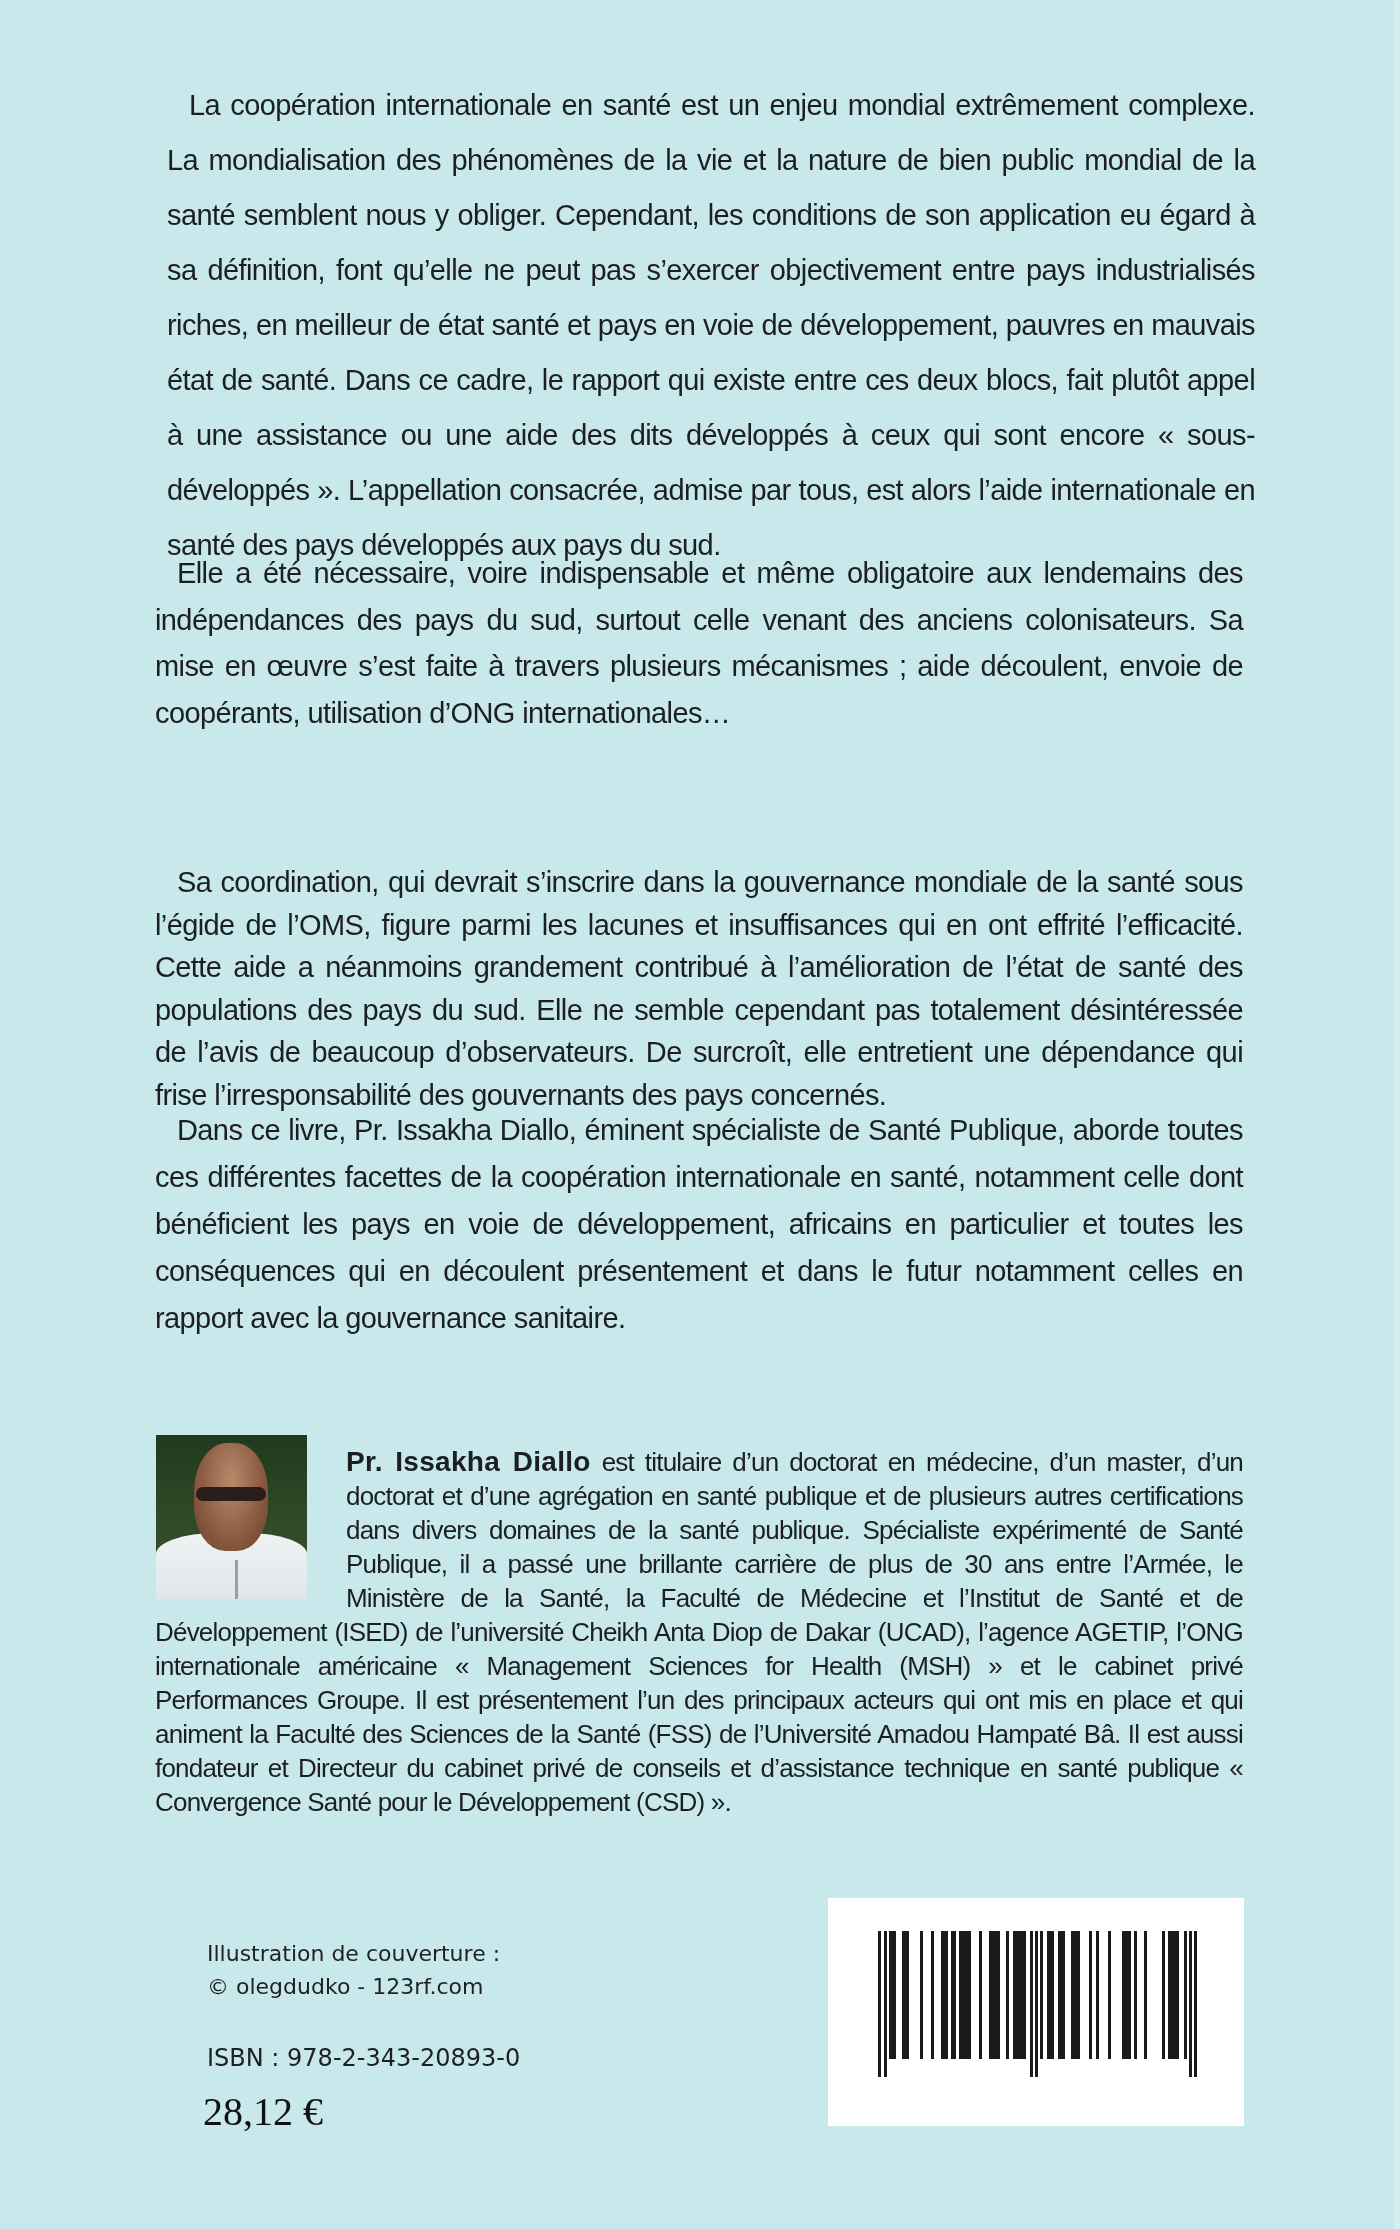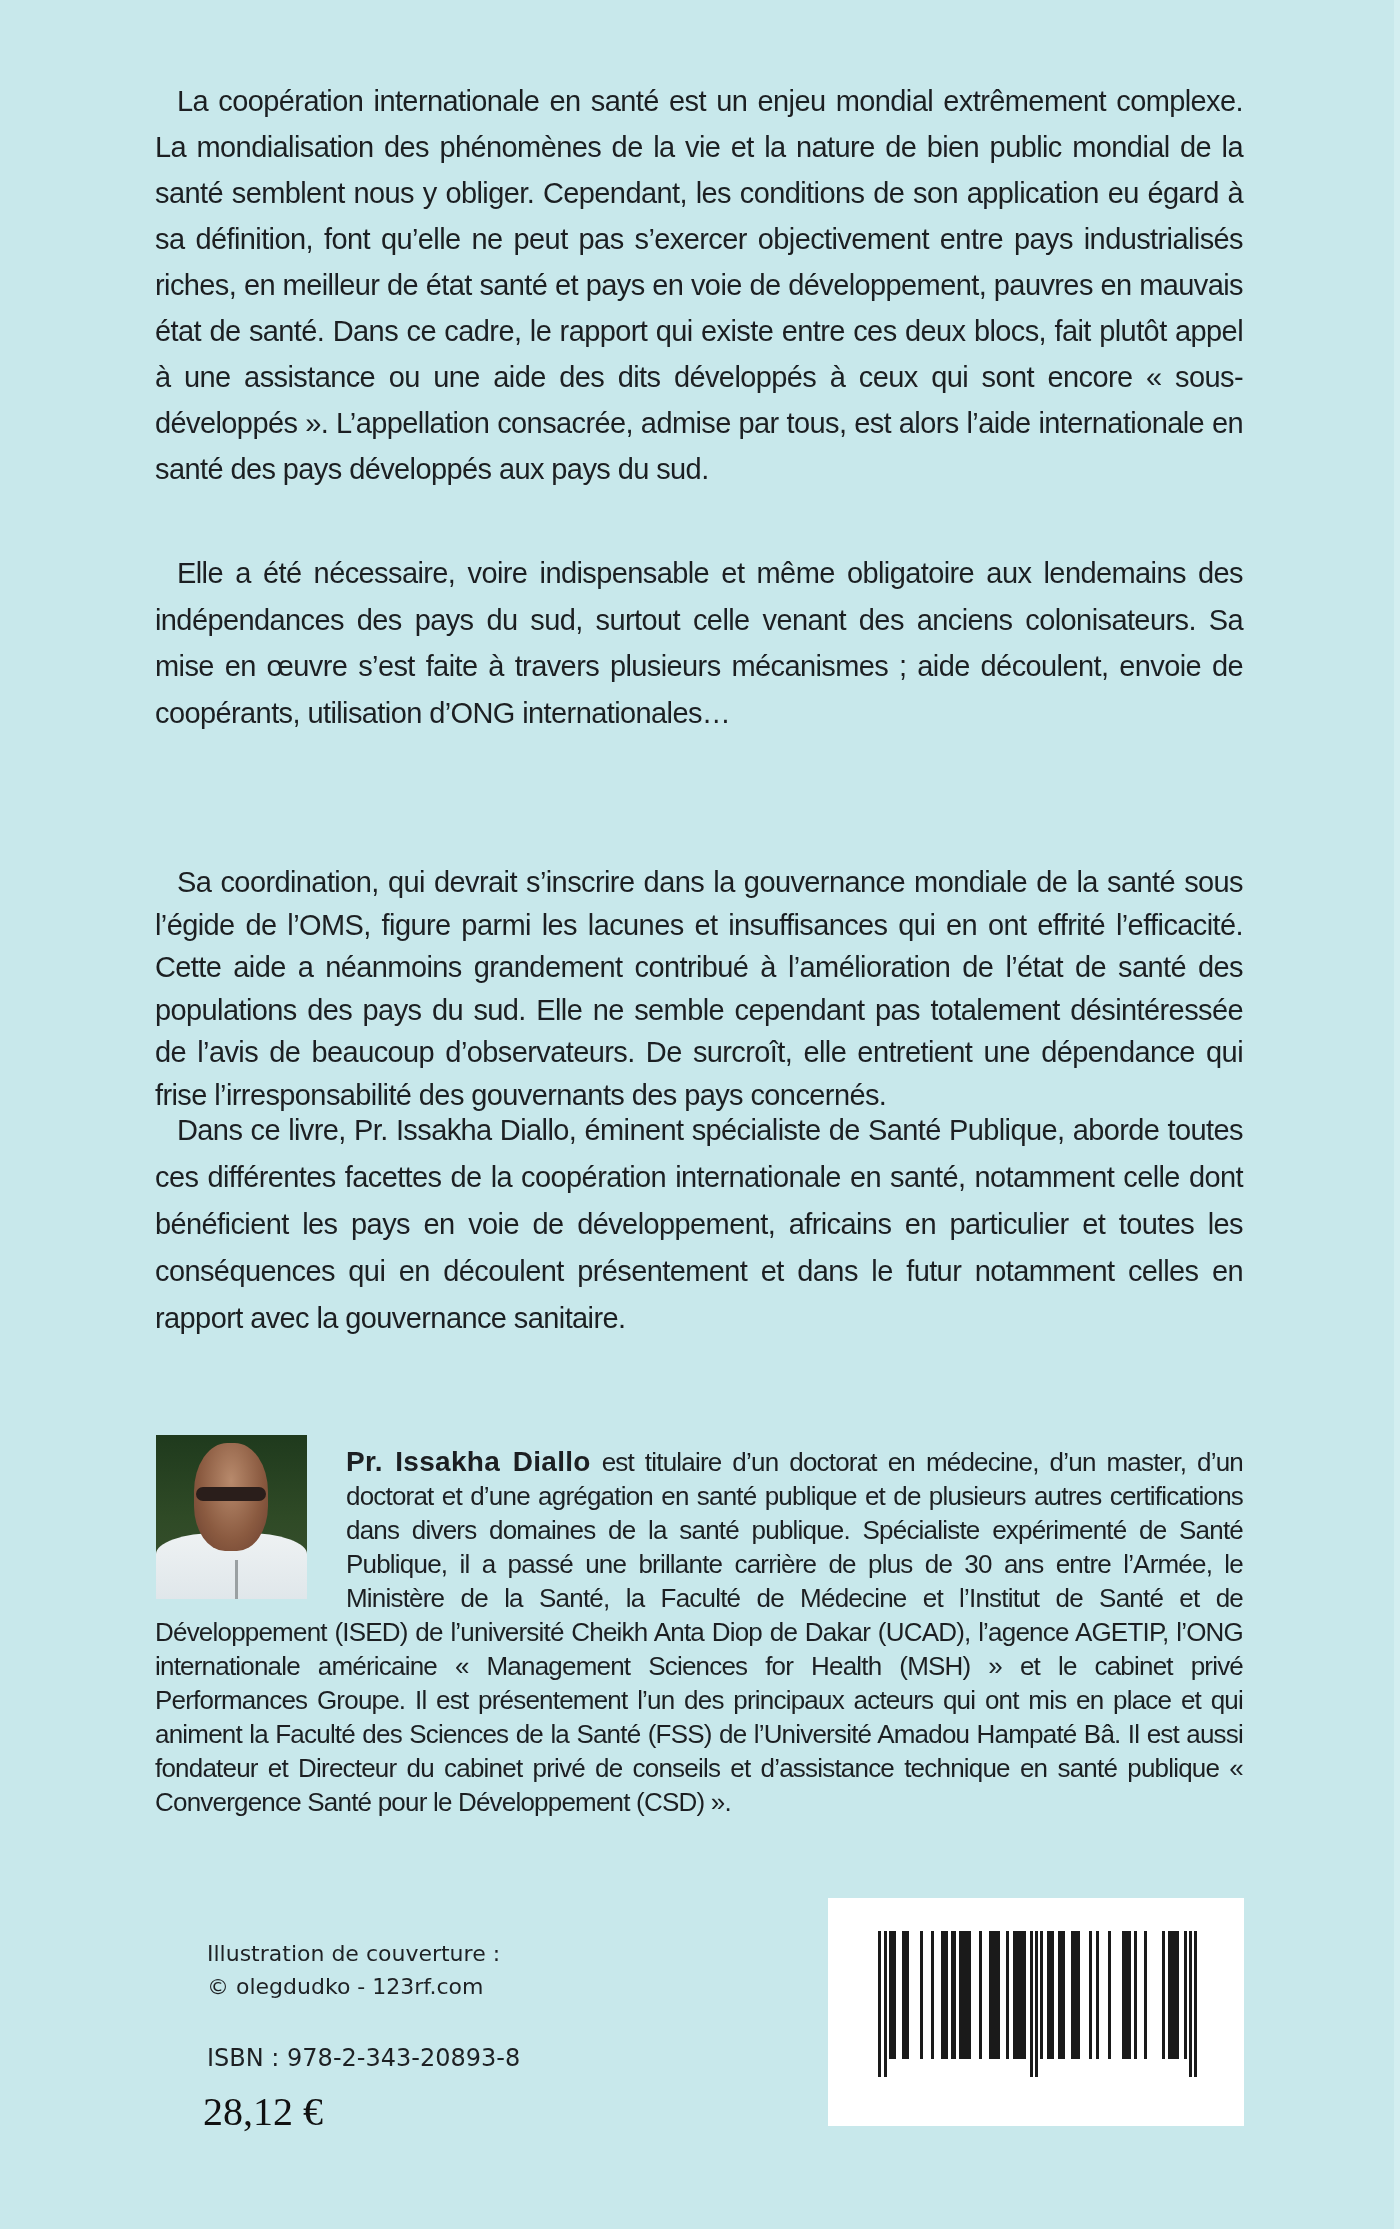--- a/index.html
+++ b/index.html
@@ -16,21 +16,21 @@
   .para {
     position: absolute; left: 155px; width: 1088px;
     font-family: "Liberation Sans", sans-serif;
     font-size: 29px;
     text-align: justify;
     letter-spacing: -0.6px;
     transform-origin: left top;
     margin: 0;
   }
   .para .indent { display: inline-block; width: 22px; }
-  #p1 { top: 78px; line-height: 46px; }
+  #p1 { top: 78px; line-height: 55px; margin-left: 12px; }
   #p2 { top: 550px; line-height: 46.5px; }
   #p3 { top: 813px; line-height: 42.5px; margin-top: 48px; }
   #p4 { top: 1107px; line-height: 47px; }
 
   .photo {
     position: absolute; left: 156px; top: 1435px; width: 151px; height: 164px;
     overflow: hidden;
     background: linear-gradient(180deg, #1f3a1d 0%, #2f4a26 50%, #3a5230 100%);
   }
   .photo .head {
@@ -119,21 +119,21 @@
   <div class="glasses"></div>
 </div>
 
 <p class="bio"><span class="float-spacer"></span><span class="name">Pr. Issakha Diallo</span><span> est titulaire d’un doctorat en  médecine, d’un master, d’un doctorat et d’une agrégation en santé  publique et de plusieurs autres certifications dans divers domaines de la santé publique. Spécialiste expérimenté de Santé Publique, il a passé une brillante carrière de plus de 30 ans entre l’Armée, le Ministère de la Santé, la Faculté de Médecine et l’Institut de Santé et de Développement (ISED) de l’université Cheikh Anta Diop de Dakar (UCAD), l’agence AGETIP, l’ONG internationale américaine « Management Sciences for Health (MSH) » et le cabinet privé Performances Groupe. Il est présentement l’un des principaux acteurs qui ont mis en place et qui animent la Faculté des Sciences de la Santé (FSS) de l’Université Amadou Hampaté Bâ. Il est aussi fondateur et Directeur du cabinet privé de conseils et d’assistance technique en santé publique « Convergence Santé pour le Développement (CSD) ».</span></p>
 
 <div class="credit">
   <div>Illustration de couverture :</div>
   <div>© olegdudko - 123rf.com</div>
 </div>
 
-<div class="isbn">ISBN : 978-2-343-20893-8</div>
+<div class="isbn">ISBN : 978-2-343-20893-0</div>
 <div class="price">28,12 €</div>
 
 <div class="barcode-box">
   <div class="barcode-bars" id="bars">
       <span class="guard" style="width: 3px;"></span>
       <span class="gap" style="width: 3px;"></span>
       <span class="guard" style="width: 3px;"></span>
       <span class="gap" style="width: 2px;"></span>
       <span style="width: 7px;"></span>
       <span class="gap" style="width: 6px;"></span>

